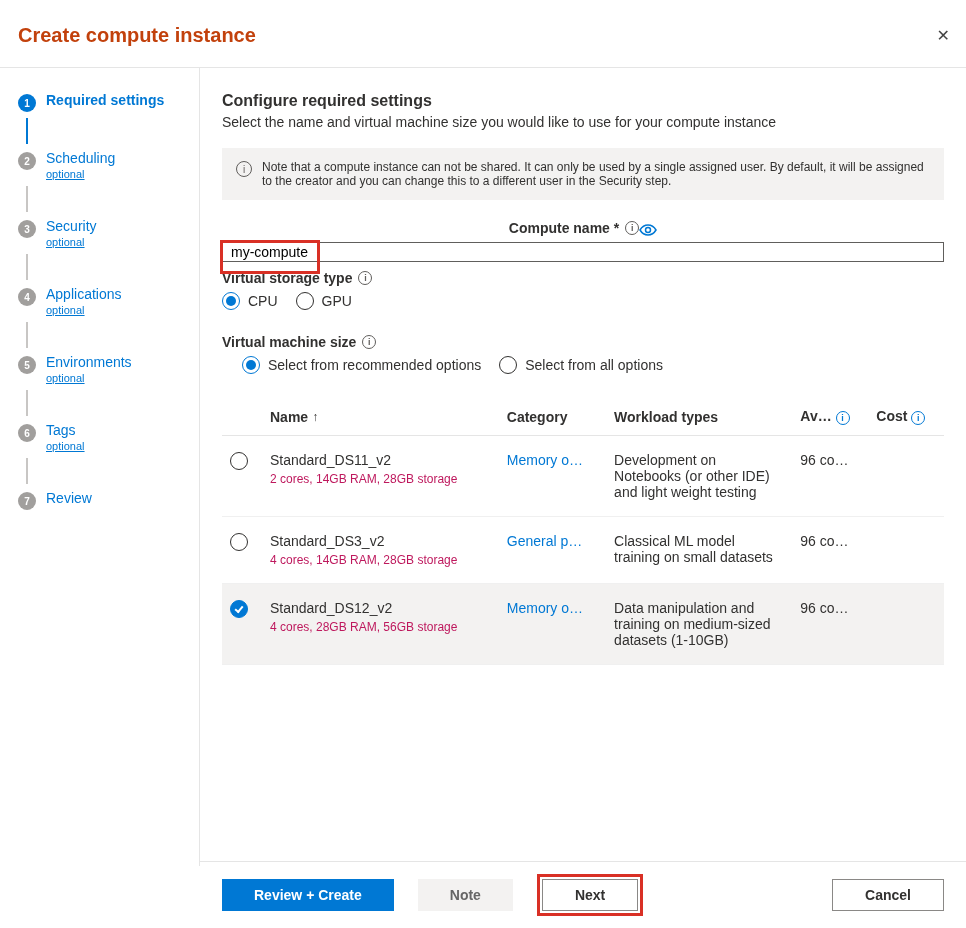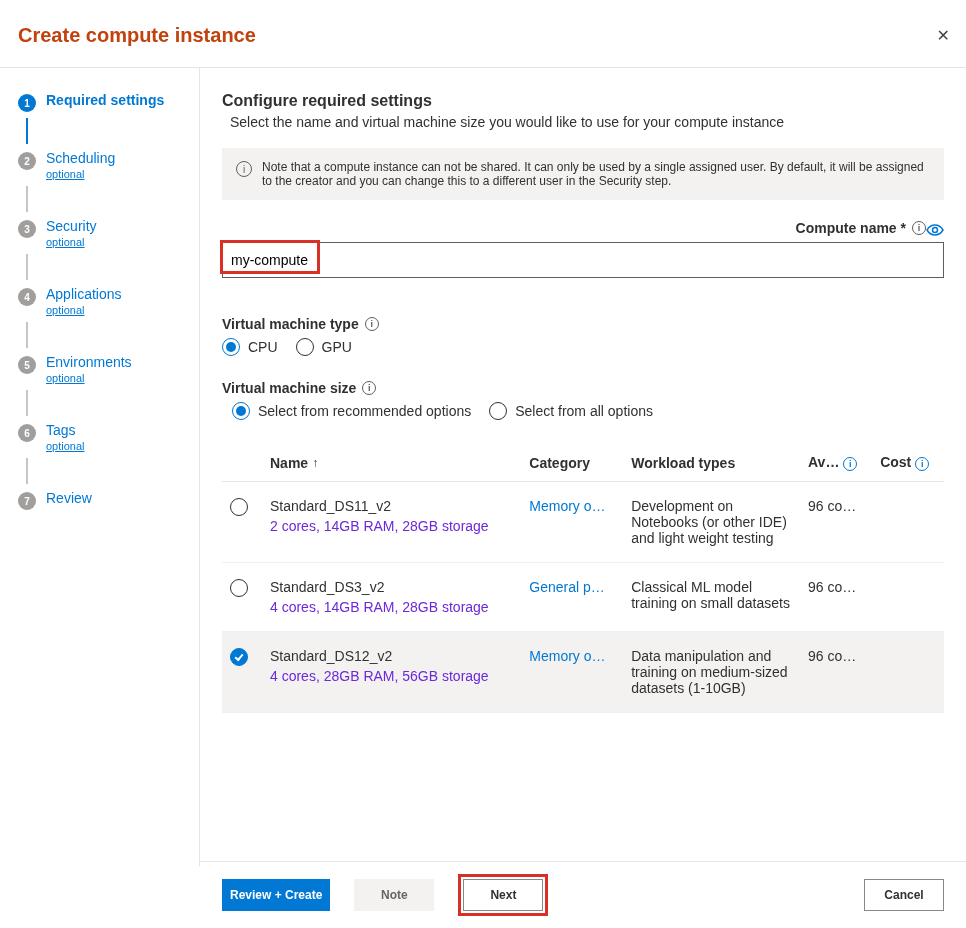--- a/index.html
+++ b/index.html
@@ -74,21 +74,21 @@
   .main {
     flex: 1;
     padding: 24px 22px 0 22px;
     overflow-y: auto;
   }
   .main h2 {
     font-size: 16px;
     font-weight: 600;
     margin: 0 0 4px 0;
   }
-  .subtitle { color: #323130; margin: 0 0 18px 8px; }
+  .subtitle { color: #323130; margin: 0 0 18px 0; }
   .info-banner {
     background: #f3f2f1;
     padding: 12px 14px;
     display: flex;
     gap: 10px;
     font-size: 12px;
     color: #323130;
     margin-bottom: 20px;
   }
   .info-banner .info-icon {
@@ -104,50 +104,50 @@
     margin-top: 1px;
   }
   .field-label {
     font-weight: 600;
     font-size: 14px;
     display: flex;
     align-items: center;
     gap: 6px;
     margin-bottom: 6px;
   }
-  .field-row-top { display: flex; align-items: center; justify-content: flex-end; }
+  .field-row-top { display: flex; align-items: center; justify-content: center; }
   .eye-icon { color: #0078d4; font-size: 16px; }
   .info-i {
     width: 14px; height: 14px;
     border: 1px solid #605e5c;
     border-radius: 50%;
     display: inline-flex;
     align-items: center;
     justify-content: center;
     font-size: 9px;
     color: #605e5c;
   }
   .info-i.blue { border-color: #0078d4; color: #0078d4; }
   .text-input {
     width: 100%;
     border: 1px solid #605e5c;
-    height: 36px;
+    height: 20px;
     padding: 0 8px;
     font-size: 14px;
     outline: none;
-    margin-bottom: 38px;
+    margin-bottom: 8px;
   }
   .highlight-input-wrap { position: relative; }
   .highlight-box {
     position: absolute;
     border: 3px solid #d93025;
     pointer-events: none;
   }
   .radio-row { display: flex; gap: 18px; margin-bottom: 24px; align-items: center; }
-  .radio-row.indent { margin-left: 10px; }
+  .radio-row.indent { margin-left: 20px; }
   .radio {
     display: flex; align-items: center; gap: 8px; cursor: pointer;
   }
   .radio-outer {
     width: 18px; height: 18px;
     border: 1px solid #323130;
     border-radius: 50%;
     display: flex; align-items: center; justify-content: center;
   }
   .radio.selected .radio-outer { border-color: #0078d4; }
@@ -187,40 +187,40 @@
   }
   .row-radio.checked::after {
     content: "";
     width: 6px; height: 3px;
     border-left: 2px solid #fff;
     border-bottom: 2px solid #fff;
     transform: rotate(-50deg);
     margin-top: -2px;
   }
   .vm-name { font-size: 14px; color: #323130; }
-  .vm-spec { font-size: 14px; color: #6d28d9; margin-top: 4px; }
+  .vm-spec { font-size: 12px; color: #be185d; margin-top: 4px; }
   .cat-link { color: #0078d4; cursor: pointer; white-space: nowrap; overflow: hidden; text-overflow: ellipsis; max-width: 90px; display: inline-block; }
   .truncate { white-space: nowrap; overflow: hidden; text-overflow: ellipsis; max-width: 50px; display: inline-block; }
   .th-sort { display: inline-flex; align-items: center; gap: 4px; }
   .sort-arrow { font-size: 12px; }
 
   .footer {
     position: absolute;
     bottom: 0; left: 200px; right: 0;
     border-top: 1px solid #e5e5e5;
     display: flex;
     align-items: center;
     padding: 12px 22px;
     gap: 24px;
     background: #fff;
   }
   .btn {
     height: 32px;
-    padding: 0 8px;
-    font-size: 12px;
+    padding: 0 32px;
+    font-size: 14px;
     font-weight: 600;
     cursor: pointer;
     display: inline-flex;
     align-items: center;
     justify-content: center;
     min-width: 80px;
   }
   .btn-primary { background: #0078d4; color: #fff; border: none; }
   .btn-secondary { background: #f3f2f1; color: #666; border: none; }
   .btn-outline { background: #fff; color: #323130; border: 1px solid #8a8886; }
@@ -322,21 +322,21 @@
             <circle cx="9" cy="6" r="2.5" fill="none" stroke="#0078d4" stroke-width="1.5"></circle>
           </svg>
       </span>
     </div>
     <div class="highlight-input-wrap">
       <input class="text-input" value="my-compute" style="">
       <div class="highlight-box" style="left:-2px; top:-2px; width:100px; height:34px;"></div>
     </div>
 
     <div class="field-label">
-      <span>Virtual machine type</span>
+      <span>Virtual storage type</span>
       <span class="info-i">i</span>
     </div>
     <div class="radio-row">
       <label class="radio selected">
         <span class="radio-outer">
             <span class="radio-inner"></span>
           </span>
         <span>CPU</span>
       </label>
       <label class="radio">

